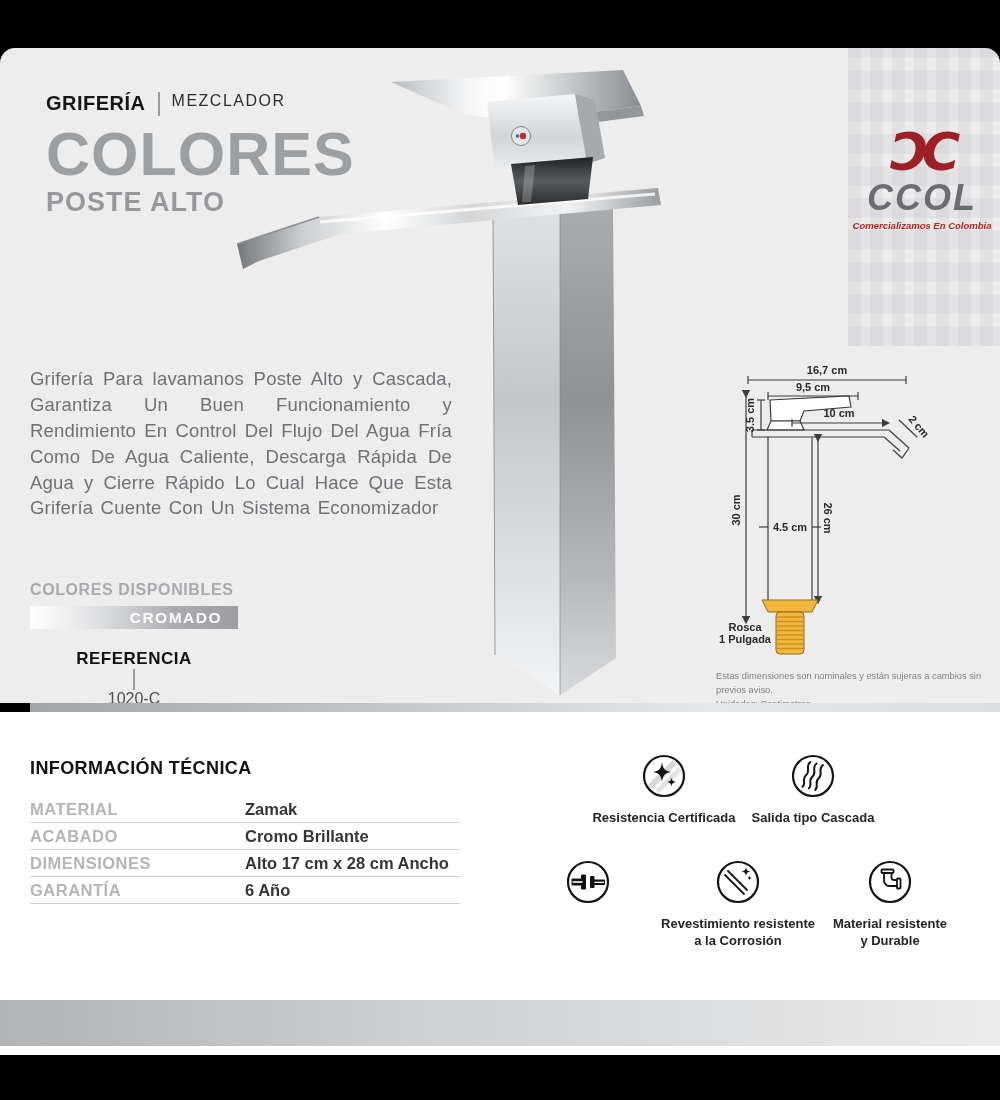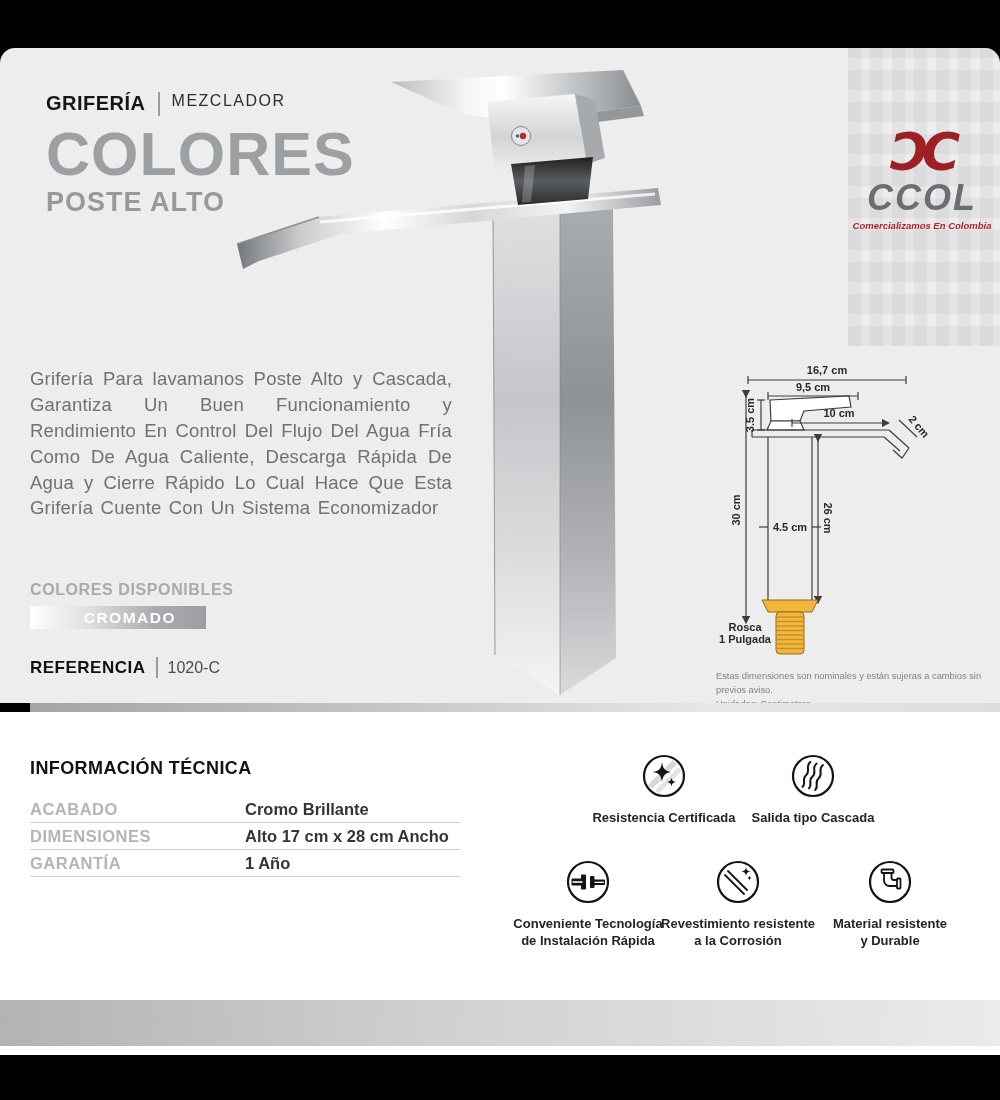--- a/index.html
+++ b/index.html
@@ -35,25 +35,25 @@
   .logo-name{margin-top:2px;font-size:36px;font-weight:700;letter-spacing:2px;color:#6b6d70;line-height:1;}
   .logo-tagline{margin-top:4px;font-size:9.5px;font-weight:700;color:#b02428;}
 
   
   .description{position:absolute;left:30px;top:318px;width:422px;font-size:18.5px;line-height:1.4;
     color:#6f7174;text-align:justify;letter-spacing:.2px;word-spacing:2px;}
 
   
   .colors-block{position:absolute;left:30px;top:533px;}
   .colors-heading{font-size:16px;font-weight:700;letter-spacing:.6px;color:#a8aaad;}
-  .color-bar{margin-top:7px;width:176px;height:23px;display:flex;align-items:center;justify-content:flex-end;
-    padding-right:30px;box-sizing:border-box;
+  .color-bar{margin-top:7px;width:208px;height:23px;display:flex;align-items:center;justify-content:flex-end;
+    padding-right:16px;box-sizing:border-box;
     background:linear-gradient(90deg,#ffffff 0%,#dcdddf 35%,#aaacaf 70%,#9b9da0 100%);}
   .color-bar span{font-size:15.5px;font-weight:700;letter-spacing:1.5px;color:#ffffff;}
-  .ref-row{margin-top:28px;display:flex;align-items:center;}
+  .ref-row{margin-top:20px;display:flex;align-items:center;flex-direction:column;}
   .ref-label{font-size:17px;font-weight:800;letter-spacing:.5px;color:#121212;}
   .ref-sep{width:2px;height:21px;background:#9a9a9a;margin:0 10px;}
   .ref-value{font-size:16px;color:#4a4c4e;}
 
   
   .product-svg{position:absolute;left:225px;top:10px;}
   .diagram-svg{position:absolute;left:700px;top:312px;}
   .diagram-svg text{font:700 11px "Liberation Sans",sans-serif;fill:#27292b;}
   .dim-note{position:absolute;left:716px;top:622px;width:295px;font-size:9.3px;line-height:1.5;color:#808285;}
 
@@ -255,30 +255,34 @@
   </div>
 
   <div class="mid-divider"></div>
 
   <div class="lower">
 
     <div class="tech-heading">INFORMACIÓN TÉCNICA</div>
 
     <div class="tech-table">
       <div class="tech-row">
+        <span class="tech-label">MATERIAL</span>
+        <span class="tech-value">Zamak</span>
+      </div>
+      <div class="tech-row">
         <span class="tech-label">ACABADO</span>
         <span class="tech-value">Cromo Brillante</span>
       </div>
       <div class="tech-row">
         <span class="tech-label">DIMENSIONES</span>
         <span class="tech-value">Alto 17 cm x 28 cm Ancho</span>
       </div>
       <div class="tech-row">
         <span class="tech-label">GARANTÍA</span>
-        <span class="tech-value">1 Año</span>
+        <span class="tech-value">6 Año</span>
       </div>
     </div>
 
     <div class="feature f1">
       <svg width="44" height="44" viewBox="0 0 44 44">
         <defs>
             <clipPath id="c1">
               <circle cx="22" cy="22" r="19"></circle>
             </clipPath>
           </defs>
@@ -308,22 +312,20 @@
     <div class="feature f3">
       <svg width="44" height="44" viewBox="0 0 44 44">
         <circle cx="22" cy="22" r="20" fill="#ffffff" stroke="#141414" stroke-width="2.2"></circle>
         <rect x="5.5" y="18.5" width="12" height="7" rx="1" fill="#141414"></rect>
         <rect x="15" y="14.5" width="5" height="15" rx="1" fill="#141414"></rect>
         <rect x="24" y="16" width="4.5" height="12" rx="1" fill="#141414"></rect>
         <rect x="27.5" y="19.5" width="11.5" height="5.5" rx="1" fill="#141414"></rect>
         <rect x="6.5" y="21.2" width="10" height="1.6" fill="#ffffff"></rect>
         <rect x="28.5" y="21.7" width="9.5" height="1.3" fill="#ffffff"></rect>
       </svg>
-      <div class="feature-label">Conveniente Tecnología
-de Instalación Rápida</div>
     </div>
 
     <div class="feature f4">
       <svg width="44" height="44" viewBox="0 0 44 44">
         <circle cx="22" cy="22" r="20" fill="#ffffff" stroke="#141414" stroke-width="2.2"></circle>
         <g stroke="#141414" stroke-width="1.8" stroke-linecap="round">
           <line x1="9" y1="15" x2="28" y2="34"></line>
           <line x1="12" y1="11" x2="31" y2="30"></line>
         </g>
         <path d="M30,7 C30.4,10 31.5,11 34.5,11.4 C31.5,11.8 30.4,13 30,16 C29.6,13 28.5,11.8 25.5,11.4 C28.5,11 29.6,10 30,7 Z" fill="#141414"></path>

